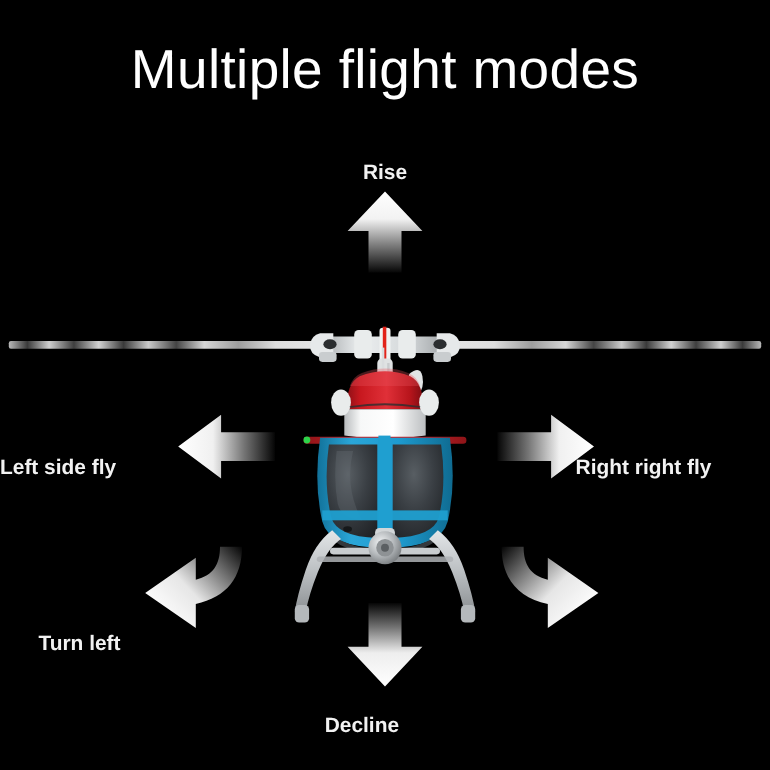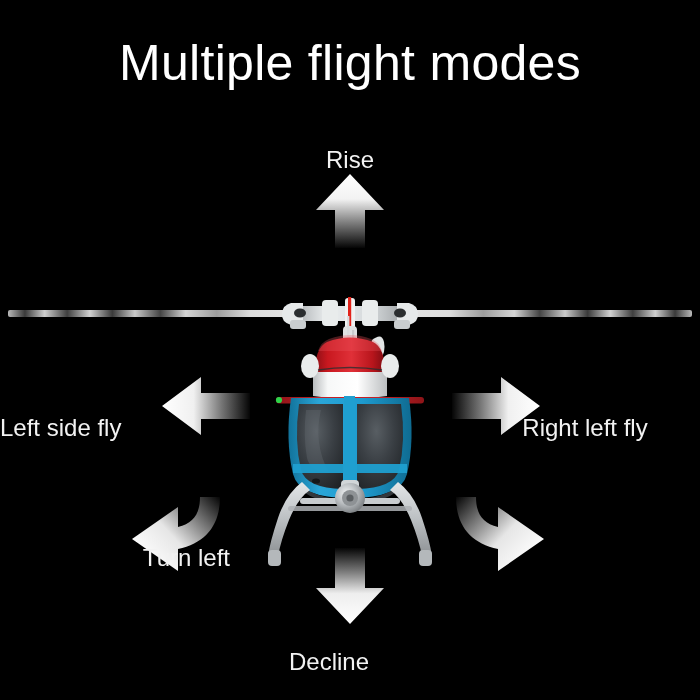--- a/index.html
+++ b/index.html
@@ -29,30 +29,30 @@
     font-weight: 400;
     letter-spacing: 0.3px;
     line-height: 1.1;
     white-space: nowrap;
   }
 
   
   .label {
     position: absolute;
     color: #f2f2f2;
-    font-size: 24px;
-    font-weight: 400;
+    font-size: 19px;
+    font-weight: 700;
     white-space: nowrap;
     line-height: 1;
   }
   #label-rise     { left: 0;   top: 148px; width: 700px; text-align: center; }
   #label-decline  { left: 0;   top: 650px; width: 658px; text-align: center; }
   #label-left     { left: 0;   top: 416px; width: 230px; text-align: left; }
   #label-right    { left: 470px; top: 416px; width: 230px; text-align: center; }
-  #label-turnleft { left: 35px;  top: 546px; width: 195px; text-align: right; }
+  #label-turnleft { left: 35px;  top: 576px; width: 195px; text-align: left; }
   #label-turnright{ left: 470px; top: 565px; width: 195px; text-align: center; }
 
   
   .arrow { position: absolute; }
   #arrow-up    { left: 313px; top: 172px; }
   #arrow-down  { left: 313px; top: 548px; }
   #arrow-left  { left: 160px; top: 375px; }
   #arrow-right { left: 452px; top: 375px; }
   #arrow-turn-left  { left: 128px; top: 495px; }
   #arrow-turn-right { left: 452px; top: 495px; }
@@ -314,16 +314,16 @@
              L 92 44
              L 46 12
              L 46 32
              C 30 28, 24 18, 24 2
              Z" fill="url(#gTurnR)"></path>
   </svg>
 
   <div class="label" id="label-rise">Rise</div>
   <div class="label" id="label-decline">Decline</div>
   <div class="label" id="label-left">Left side fly</div>
-  <div class="label" id="label-right">Right left fly</div>
+  <div class="label" id="label-right">Right right fly</div>
   <div class="label" id="label-turnleft">Turn left</div>
 
 </div>
 
 </body></html>

